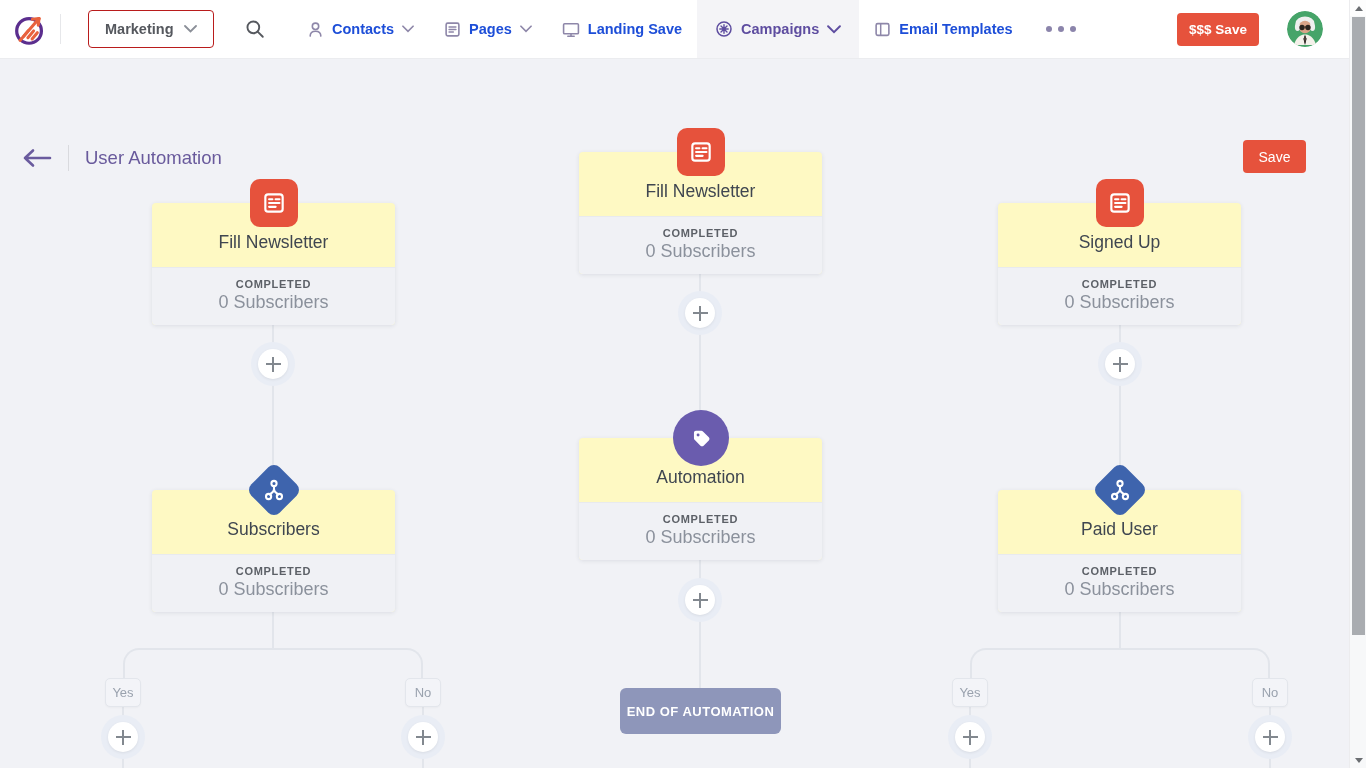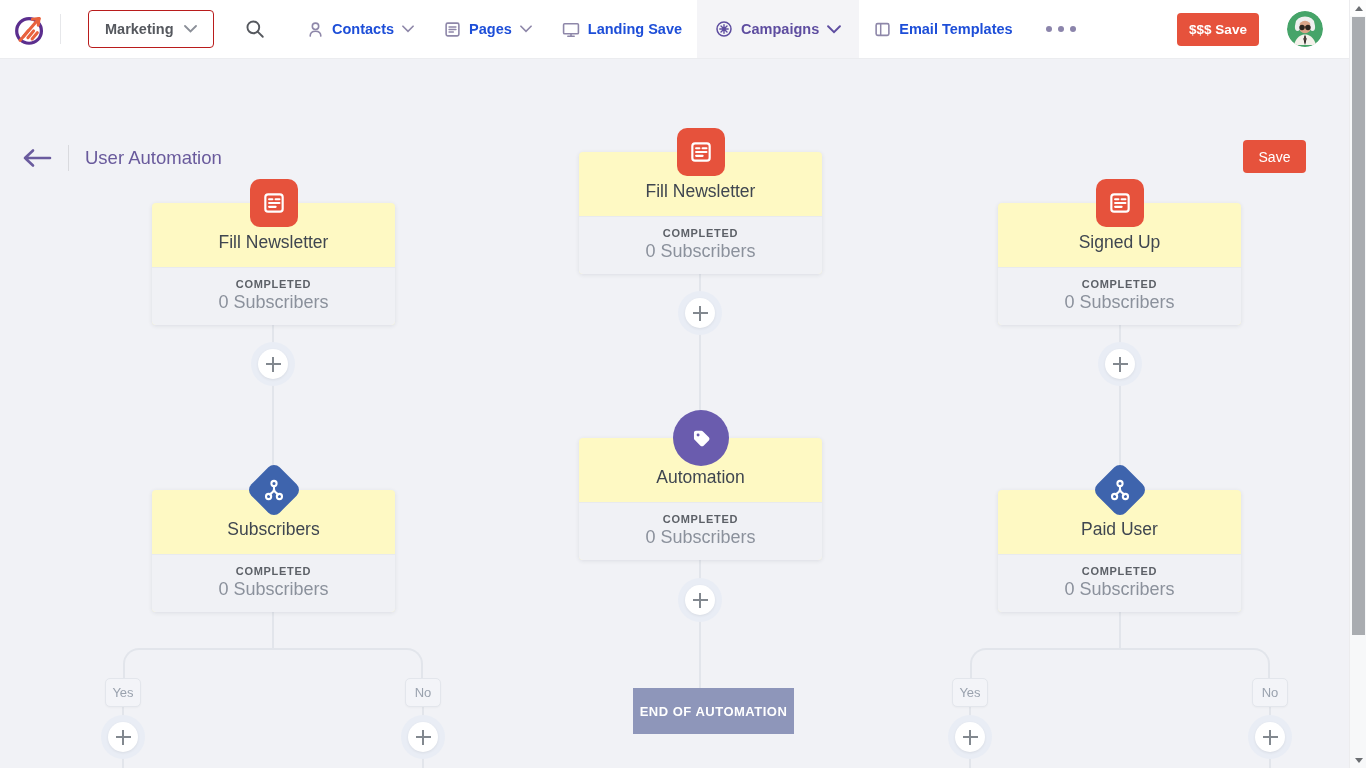--- a/index.html
+++ b/index.html
@@ -63,22 +63,22 @@
           box-shadow:0 1px 3px rgba(0,0,0,.07); position:relative; }
   .plus-inner::before, .plus-inner::after { content:""; position:absolute; background:#82888f; left:50%; top:50%; }
   .plus-inner::before { width:15px; height:2.6px; margin:-1.3px 0 0 -7.5px; }
   .plus-inner::after  { width:2.6px; height:15px; margin:-7.5px 0 0 -1.3px; }
 
   .branch-badge { position:absolute; width:36px; height:29px; margin-left:-18px; background:#f3f4f8;
           border:1px solid #e3e6ec; border-radius:5px; display:flex; align-items:center; justify-content:center;
           font-size:13px; color:#9aa2ae; box-shadow:0 1px 2px rgba(0,0,0,.03); }
 
   .end-node { position:absolute; left:620px; top:688px; width:161px; height:46px; background:#8e96ba;
-          border-radius:0; display:flex; align-items:center; justify-content:center;
-          color:#fff; font-size:13px; font-weight:700; letter-spacing:.5px;margin-left:13px; }
+          border-radius:6px; display:flex; align-items:center; justify-content:center;
+          color:#fff; font-size:13px; font-weight:700; letter-spacing:.5px; }
 
   
   .scrollbar { position:absolute; top:0; right:0; width:17px; height:768px; background:#f7f8f9;
           border-left:1px solid #ececee; z-index:30; }
   .sb-arrow { position:absolute; left:0; width:17px; height:16px; display:flex; align-items:center; justify-content:center; cursor:pointer; }
   .sb-arrow.up { top:0; background:#fdfdfd; }
   .sb-arrow.down { bottom:0; }
   .sb-arrow i { width:0; height:0; border-left:4px solid transparent; border-right:4px solid transparent; }
   .sb-arrow.up i { border-bottom:5px solid #6b6e72; }
   .sb-arrow.down i { border-top:5px solid #6b6e72; }

